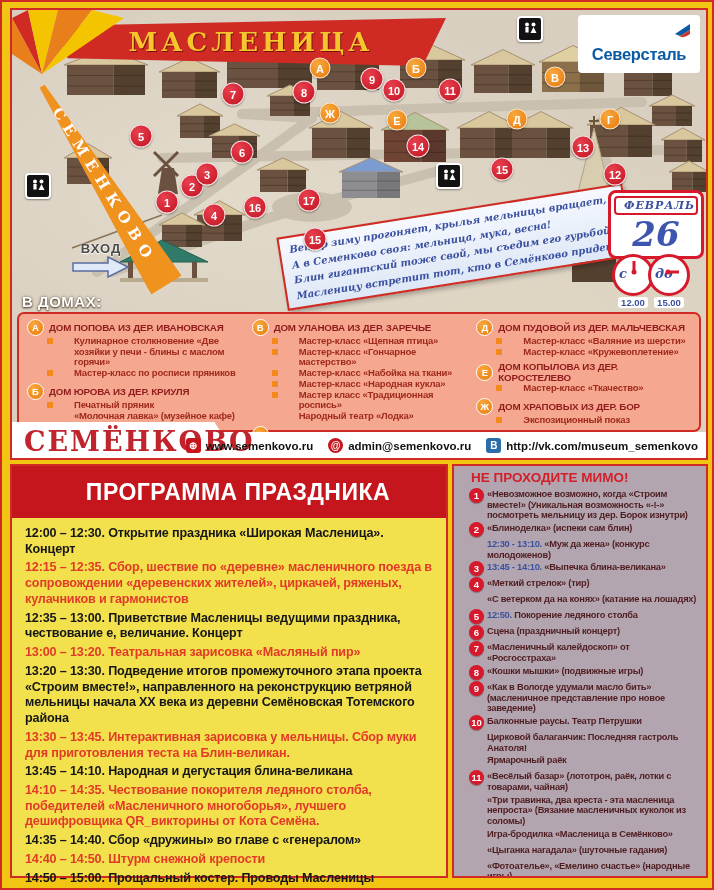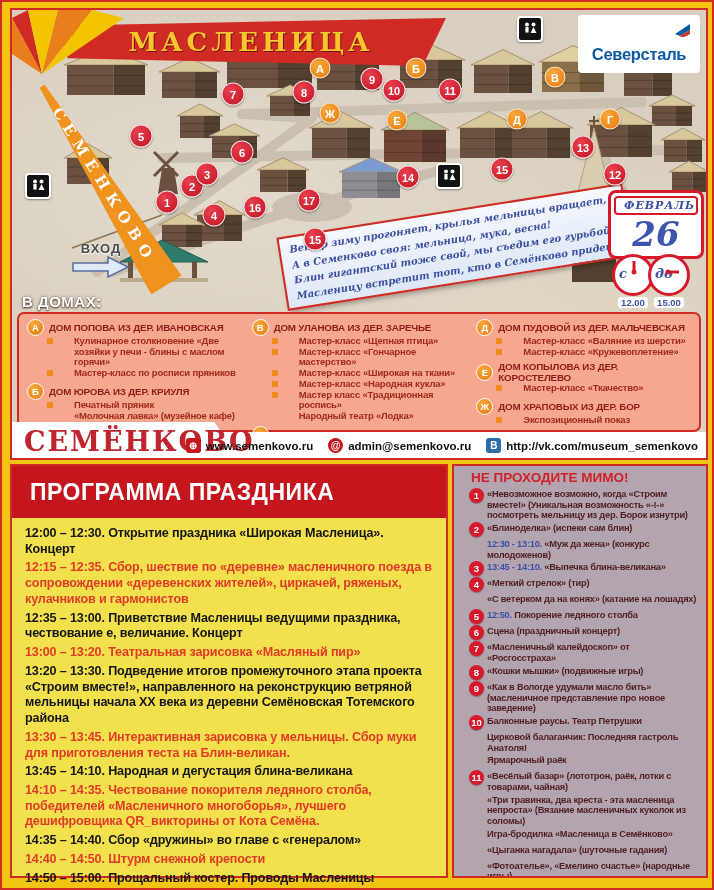--- a/index.html
+++ b/index.html
@@ -92,21 +92,21 @@
   .lnk{display:flex;align-items:center;gap:5px;}
   .ic{width:15px;height:15px;border-radius:3px;display:flex;align-items:center;
     justify-content:center;color:#fff;font-size:10px;font-weight:bold;flex:0 0 15px;}
   .ic.globe{background:#c4161c;}
   .ic.mail{background:#c4161c;border-radius:50%;}
   .ic.vk{background:#2b6da8;}
 
   
   .program{position:absolute;left:8px;top:462px;width:438px;height:414px;background:#f2e14d;
     border:2px solid #cf2b24;box-sizing:border-box;}
-  .pheader{height:52px;background:#c4161c;display:flex;align-items:center;padding-left:18px;}
+  .pheader{height:52px;background:#c4161c;display:flex;align-items:center;padding-left:18px;justify-content:center;}
   .pheader span{color:#fff;font-size:23px;font-weight:bold;letter-spacing:.5px;}
   .plist{padding:8px 13px;}
   .pitem{font-size:12.6px;font-weight:bold;line-height:1.25;color:#161616;margin-bottom:3px;
     letter-spacing:-.15px;}
   .pitem.red{color:#e23a28;}
 
   .attr{position:absolute;left:450px;top:462px;width:256px;height:414px;background:#b2a5b0;
     border:2px solid #cf2b24;box-sizing:border-box;padding:4px 6px 2px 15px;overflow:hidden;}
   .atitle{color:#d2202a;font-size:13.5px;font-weight:bold;margin:0 0 3px 2px;}
   .aitem{display:flex;gap:3px;margin-bottom:1px;}
@@ -303,21 +303,21 @@
         <div class="mk num" style="left: 202px; top: 205px;">4</div>
         <div class="mk num" style="left: 129px; top: 126px;">5</div>
         <div class="mk num" style="left: 230px; top: 142px;">6</div>
         <div class="mk num" style="left: 221px; top: 84px;">7</div>
         <div class="mk num" style="left: 292px; top: 82px;">8</div>
         <div class="mk num" style="left: 360px; top: 69px;">9</div>
         <div class="mk num" style="left: 382px; top: 80px;">10</div>
         <div class="mk num" style="left: 438px; top: 80px;">11</div>
         <div class="mk num" style="left: 603px; top: 164px;">12</div>
         <div class="mk num" style="left: 571px; top: 137px;">13</div>
-        <div class="mk num" style="left: 396px; top: 136px; margin-top: 31px;">14</div>
+        <div class="mk num" style="left: 406px; top: 136px;">14</div>
         <div class="mk num" style="left: 490px; top: 159px;">15</div>
         <div class="mk num" style="left: 303px; top: 229px;">15</div>
         <div class="mk num" style="left: 243px; top: 197px;">16</div>
         <div class="mk num" style="left: 297px; top: 190px;">17</div>
         <div class="mk let" style="left: 308px; top: 58px;">А</div>
         <div class="mk let" style="left: 404px; top: 58px;">Б</div>
         <div class="mk let" style="left: 543px; top: 67px;">В</div>
         <div class="mk let" style="left: 598px; top: 109px;">Г</div>
         <div class="mk let" style="left: 505px; top: 109px;">Д</div>
         <div class="mk let" style="left: 385px; top: 110px;">Е</div>
@@ -437,21 +437,21 @@
             <div class="hitem">
               <span class="hbul"></span>
               <span>Мастер-класс «Щепная птица»</span>
             </div>
             <div class="hitem">
               <span class="hbul"></span>
               <span>Мастер-класс «Гончарное мастерство»</span>
             </div>
             <div class="hitem">
               <span class="hbul"></span>
-              <span>Мастер-класс «Широкая на ткани»</span>
+              <span>Мастер-класс «Набойка на ткани»</span>
             </div>
             <div class="hitem">
               <span class="hbul"></span>
               <span>Мастер-класс «Народная кукла»</span>
             </div>
             <div class="hitem">
               <span class="hbul"></span>
               <span>Мастер класс «Традиционная роспись»</span>
             </div>
             <div class="hitem">

